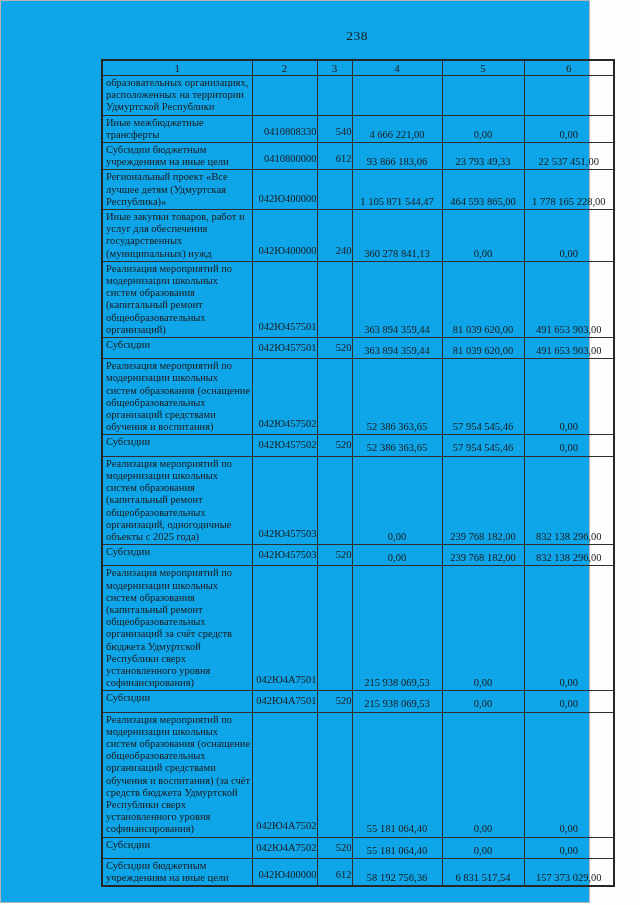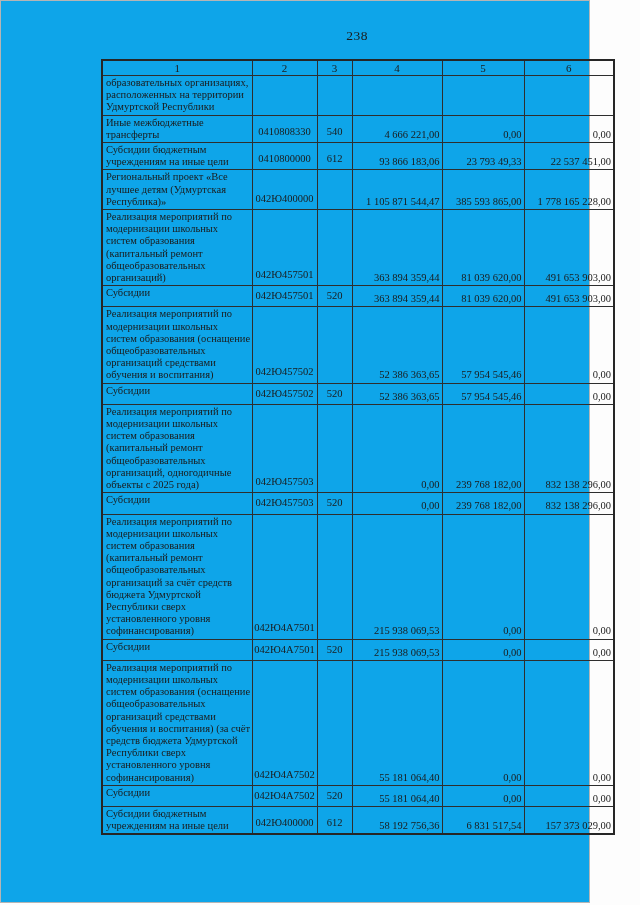--- a/index.html
+++ b/index.html
@@ -23,22 +23,22 @@
     border:2px solid #262626;
   }
   th, td {
     border:1px solid #2e2e2e;
     font-size:10.5px; line-height:12.2px;
     padding:1px 2px; overflow:hidden;
     font-weight:normal;
   }
   th { height:14px; text-align:center; padding:0; font-size:11px; }
   td.c1 { text-align:left; vertical-align:top; white-space:pre-line; padding-left:3px; padding-right:1px;margin-left:24px; }
-  td.c2, td.c3 { text-align:center; vertical-align:bottom; white-space:nowrap; padding:4px 0; }
-  td.c4, td.c5, td.c6 { text-align:right; vertical-align:bottom; white-space:nowrap; padding-right:2px; }
+  td.c2, td.c3 { text-align:right; vertical-align:bottom; white-space:nowrap; padding:4px 0; }
+  td.c4, td.c5, td.c6 { text-align:center; vertical-align:bottom; white-space:nowrap; padding-right:2px; }
   tr.bold td { font-weight:normal; }
 </style>
 </head>
 <body>
 
 <div class="page">
   <div class="page-number">238</div>
 
   <table class="budget">
     <colgroup>
@@ -88,22 +88,33 @@
         <td class="c5">23 793 49,33</td>
         <td class="c6">22 537 451,00</td>
       </tr>
       <tr class="bold">
         <td class="c1">Региональный проект «Все
 лучшее детям (Удмуртская
 Республика)»</td>
         <td class="c2">042Ю400000</td>
         <td class="c3"></td>
         <td class="c4">1 105 871 544,47</td>
-        <td class="c5">385 593 865,00</td>
+        <td class="c5">464 593 865,00</td>
         <td class="c6">1 778 165 228,00</td>
+      </tr>
+      <tr>
+        <td class="c1">Иные закупки товаров, работ и
+услуг для обеспечения
+государственных
+(муниципальных) нужд</td>
+        <td class="c2">042Ю400000</td>
+        <td class="c3">240</td>
+        <td class="c4">360 278 841,13</td>
+        <td class="c5">0,00</td>
+        <td class="c6">0,00</td>
       </tr>
       <tr>
         <td class="c1">Реализация мероприятий по
 модернизации школьных
 систем образования
 (капитальный ремонт
 общеобразовательных
 организаций)</td>
         <td class="c2">042Ю457501</td>
         <td class="c3"></td>

